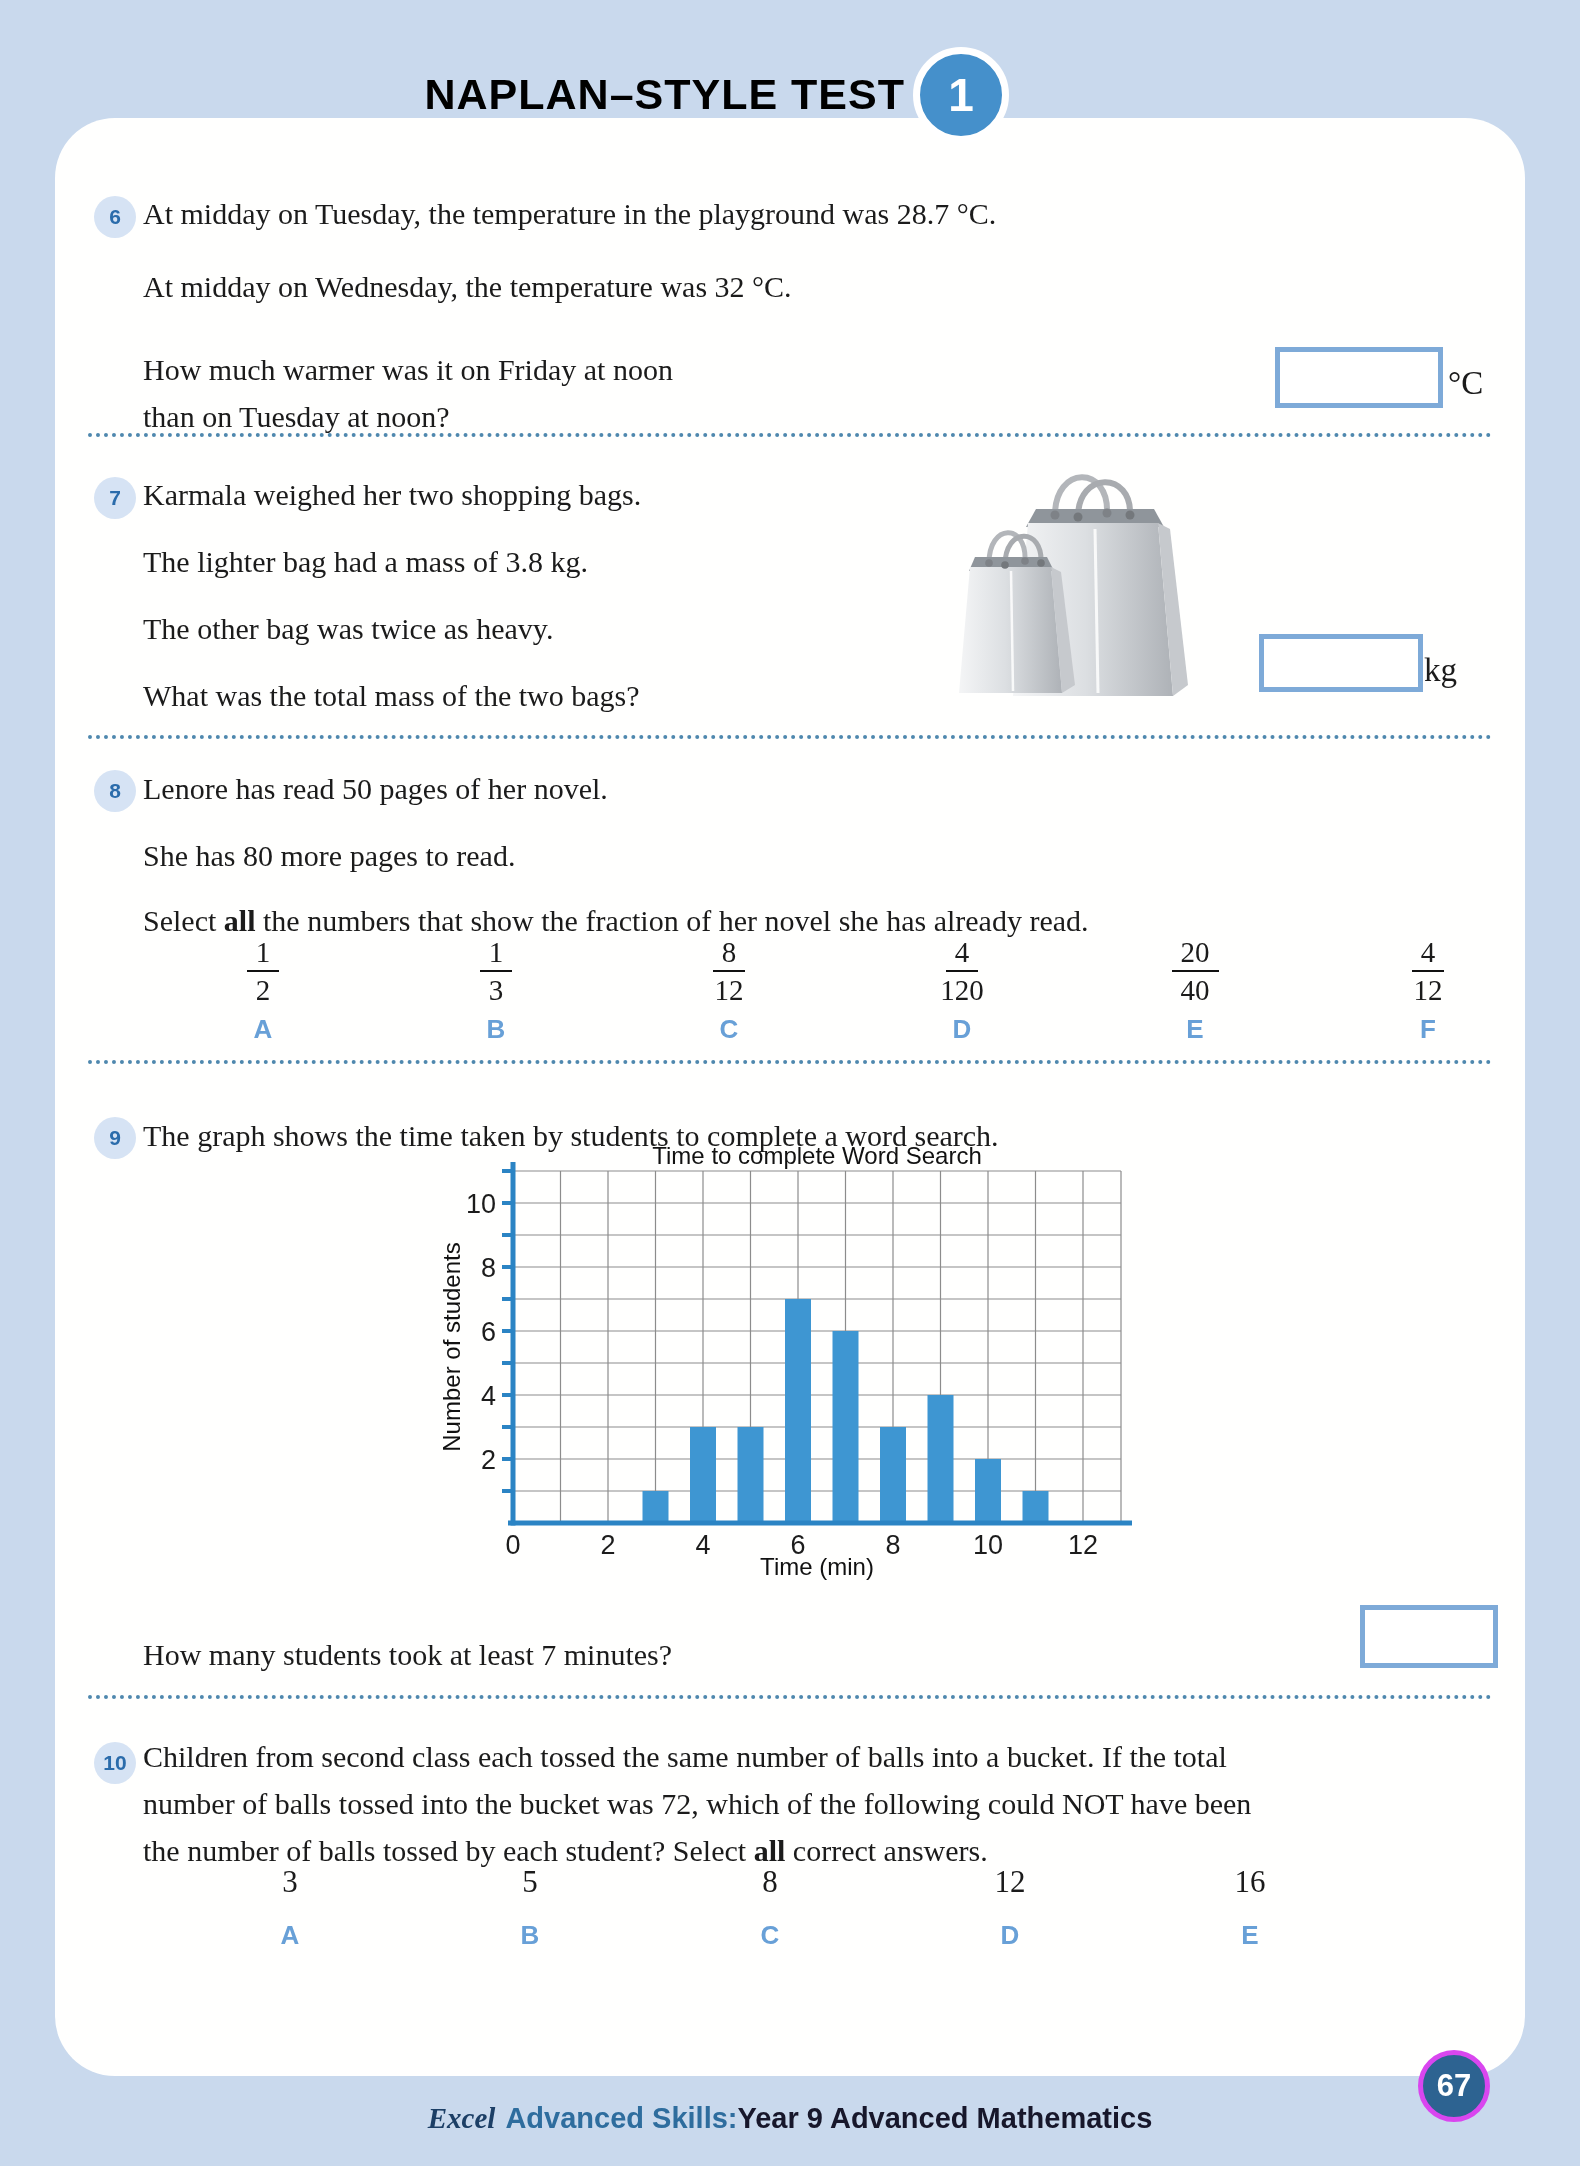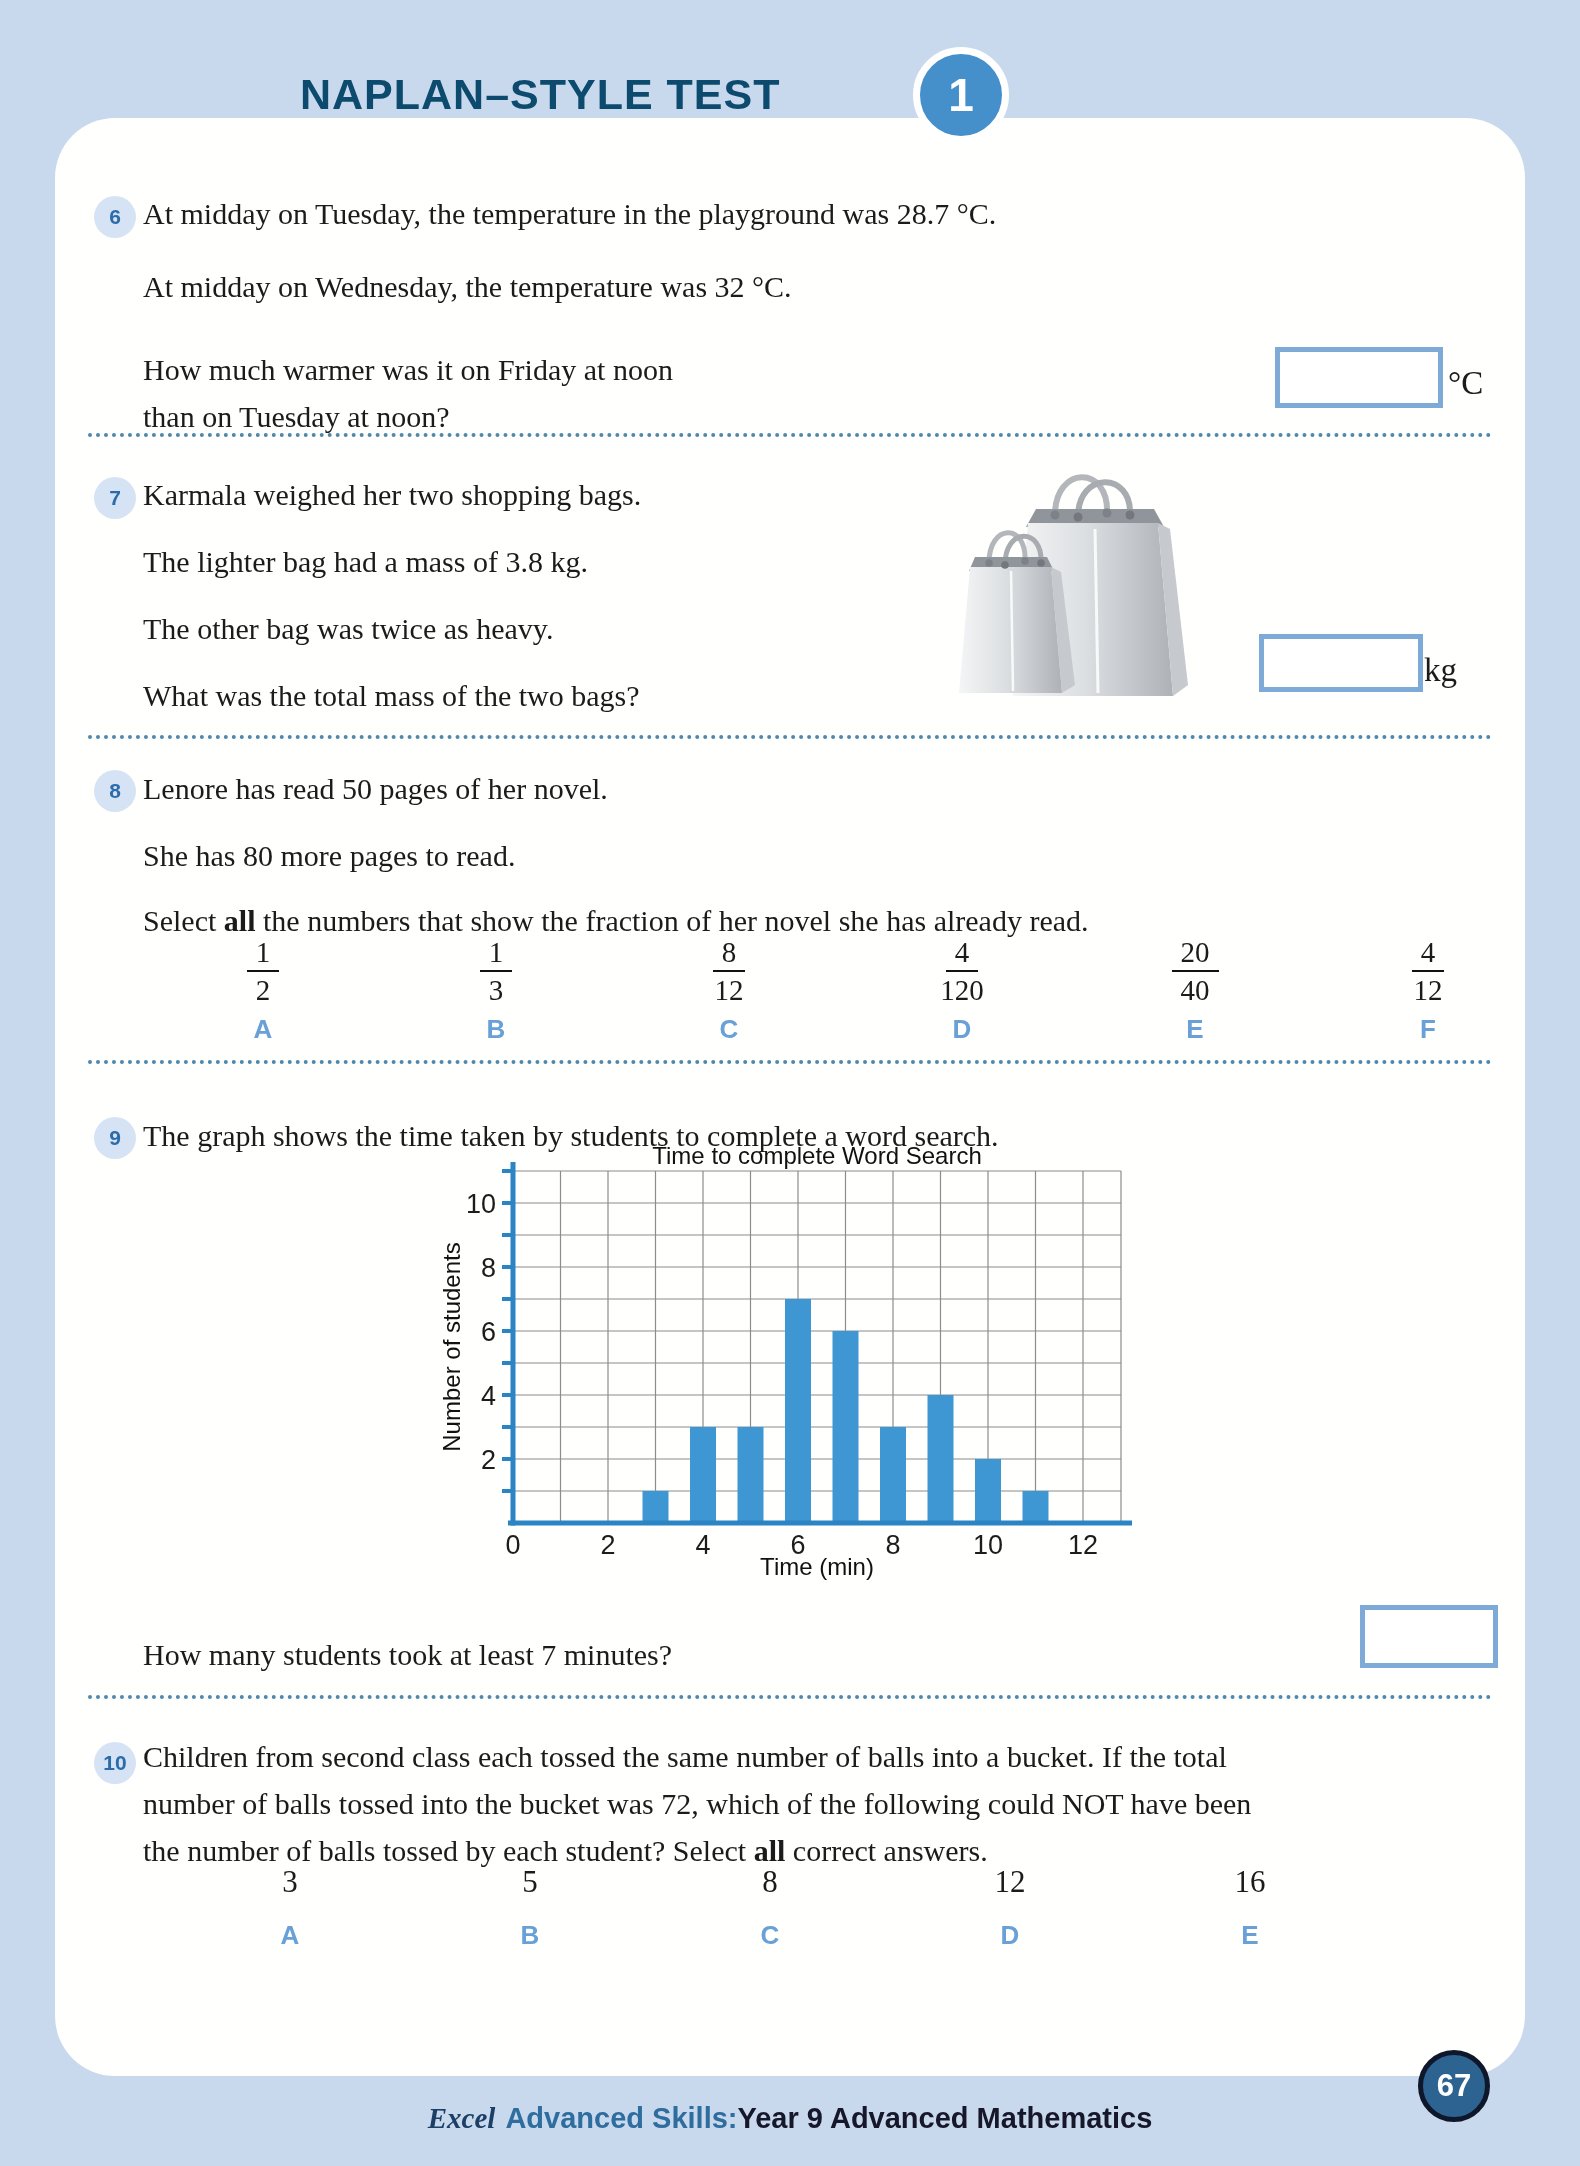--- a/index.html
+++ b/index.html
@@ -8,23 +8,23 @@
     background:#c9d9ed;
     font-family:"Liberation Serif", serif;
     overflow:hidden;
   }
   .sheet{
     position:absolute;left:55px;top:118px;width:1470px;height:1958px;
     background:#fffffe;border-radius:60px;
   }
   
   .header-title{
-    position:absolute;left:300px;top:70px;width:605px;
+    position:absolute;left:300px;top:70px;width:605px;text-align:right;
     font-family:"Liberation Sans",sans-serif;font-weight:bold;font-size:43px;
-    letter-spacing:1px;color:#0c4a6e;z-index:3;
+    letter-spacing:1px;color:#000000;z-index:3;
   }
   .unit-circle{
     position:absolute;left:913px;top:47px;width:96px;height:96px;border-radius:50%;
     background:#4590cb;border:7px solid #ffffff;box-sizing:border-box;z-index:3;
     display:flex;align-items:center;justify-content:center;
     font-family:"Liberation Sans",sans-serif;font-weight:bold;font-size:46px;color:#fff;
   }
   
   .qbadge{
     position:absolute;left:94px;width:42px;height:42px;border-radius:50%;
@@ -62,21 +62,21 @@
   
   .footer{
     position:absolute;left:0;top:2102px;width:1580px;text-align:center;z-index:2;
     font-family:"Liberation Sans",sans-serif;font-weight:bold;font-size:29px;
   }
   .footer .f-excel{font-family:"Liberation Serif",serif;font-style:italic;font-weight:bold;color:#1c3f66;margin-right:10px;}
   .footer .f-series{color:#2e6d9e;margin-right:0;}
   .footer .f-book{color:#17172b;}
   .page-circle{
     position:absolute;left:1418px;top:2050px;width:72px;height:72px;border-radius:50%;
-    background:#2d6391;border:5px solid #0f172a;box-sizing:border-box;z-index:3;
+    background:#2d6391;border:5px solid #d946ef;box-sizing:border-box;z-index:3;
     display:flex;align-items:center;justify-content:center;
     font-family:"Liberation Sans",sans-serif;font-weight:bold;font-size:31px;color:#ffffff;
   }
 </style>
 </head>
 <body>
 
 <div class="sheet"></div>
 
 <div class="header-title">NAPLAN–STYLE TEST</div>

